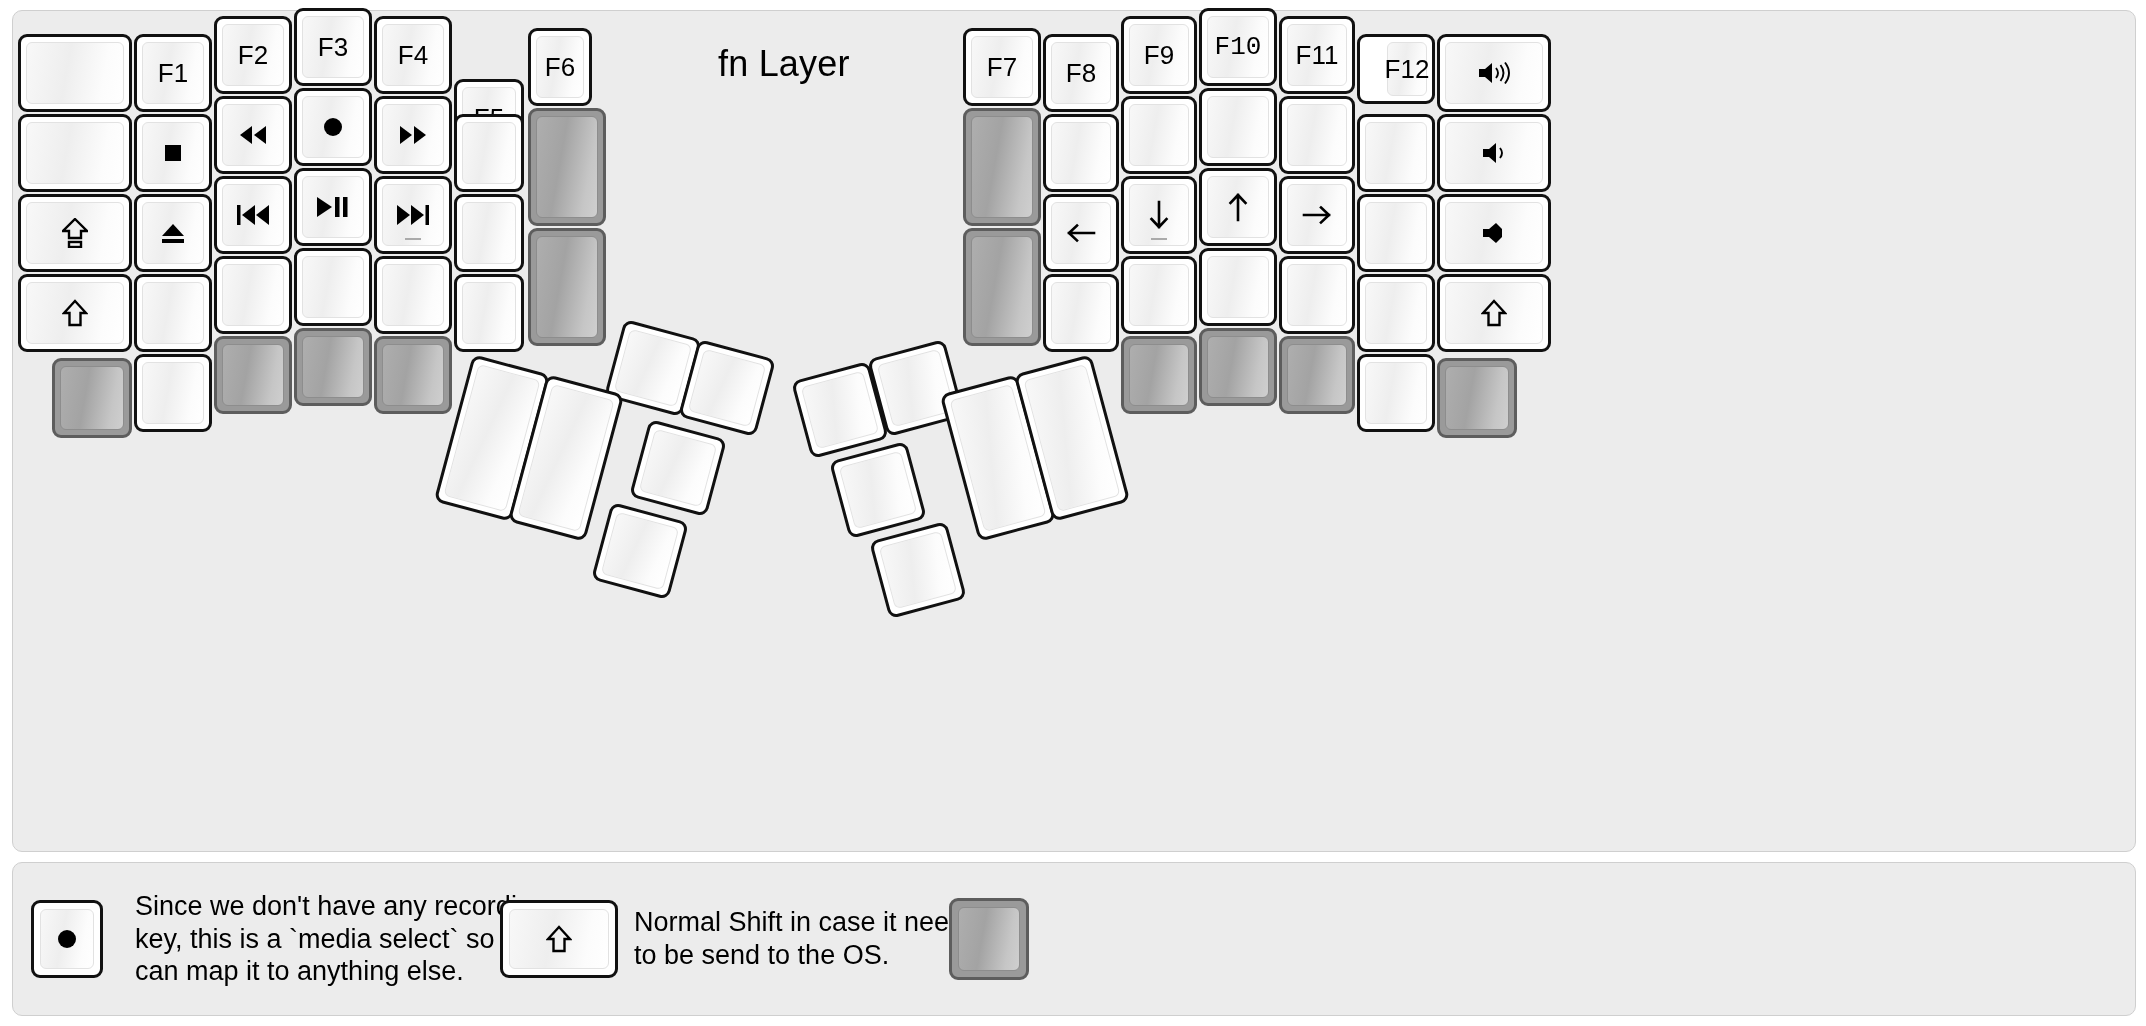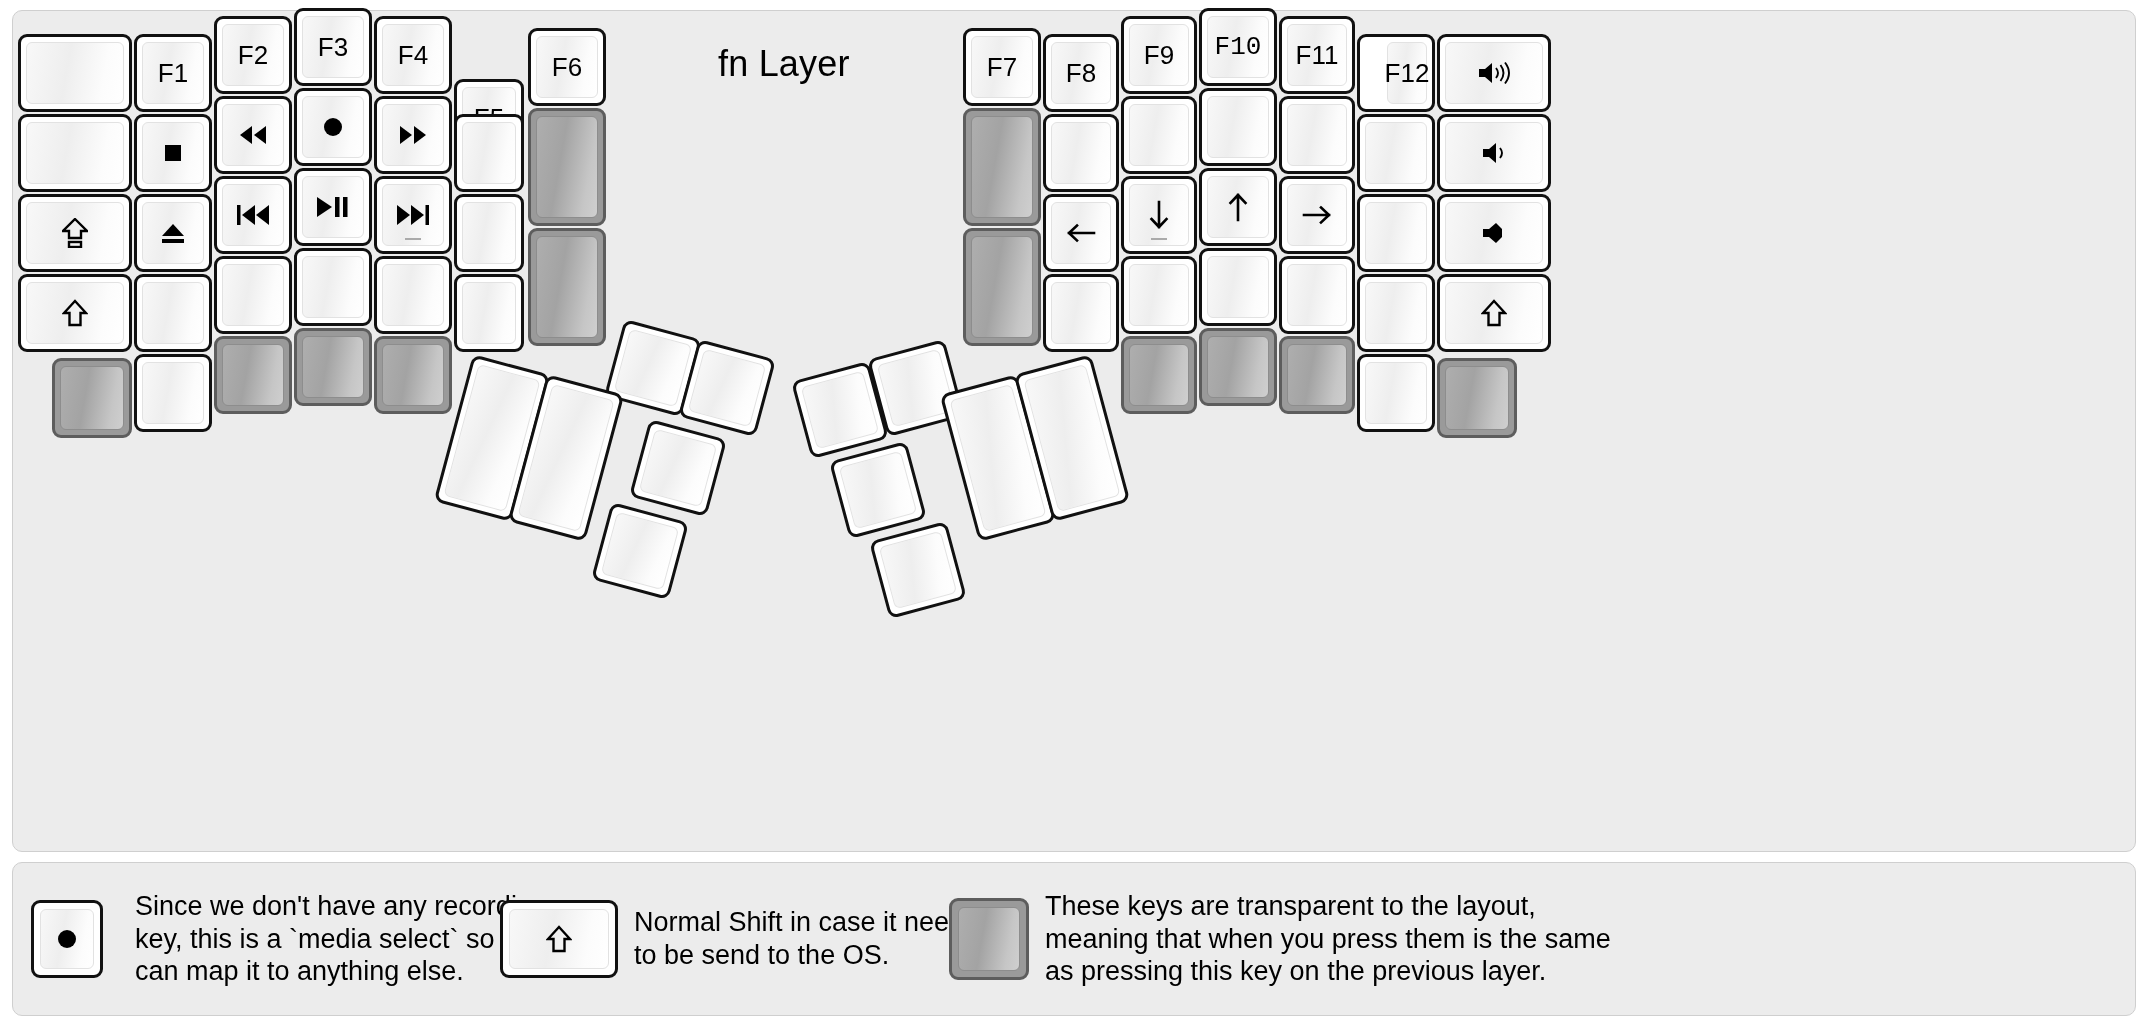--- a/index.html
+++ b/index.html
@@ -231,21 +231,21 @@
         </div>
         <div class="key" style="left: 441px; top: 103px; width: 70px; height: 78px;">
           <div class="cap"></div>
         </div>
         <div class="key" style="left: 441px; top: 183px; width: 70px; height: 78px;">
           <div class="cap"></div>
         </div>
         <div class="key" style="left: 441px; top: 263px; width: 70px; height: 78px;">
           <div class="cap"></div>
         </div>
-        <div class="key" style="left: 515px; top: 17px; width: 78px; height: 78px;">
+        <div class="key" style="left: 515px; top: 17px; width: 64px; height: 78px;">
           <div class="cap">
             <span class="lbl">F6</span>
           </div>
         </div>
         <div class="key trans" style="left: 515px; top: 97px; width: 78px; height: 118px;">
           <div class="cap"></div>
         </div>
         <div class="key trans" style="left: 515px; top: 217px; width: 78px; height: 118px;">
           <div class="cap"></div>
         </div>
@@ -363,21 +363,21 @@
               </svg>
             </span>
           </div>
         </div>
         <div class="key" style="left: 1266px; top: 245px; width: 76px; height: 78px;">
           <div class="cap"></div>
         </div>
         <div class="key trans" style="left: 1266px; top: 325px; width: 76px; height: 78px;">
           <div class="cap"></div>
         </div>
-        <div class="key" style="left: 1344px; top: 23px; width: 78px; height: 78px; padding-left: 27px;">
+        <div class="key" style="left: 1344px; top: 23px; width: 78px; height: 70px; padding-left: 27px;">
           <div class="cap">
             <span class="lbl">F12</span>
           </div>
         </div>
         <div class="key" style="left: 1344px; top: 103px; width: 78px; height: 78px;">
           <div class="cap"></div>
         </div>
         <div class="key" style="left: 1344px; top: 183px; width: 78px; height: 78px;">
           <div class="cap"></div>
         </div>
@@ -476,19 +476,16 @@
             </span>
           </div>
         </div>
         <div class="legend-text" style="margin-left: 16px;">Normal Shift in case it needs
 to be send to the OS.</div>
       </div>
       <div class="legend-item" style="left: 936px; top: 0px; height: 152px;">
         <div class="legend-key trans" style="width: 80px; height: 82px;">
           <div class="cap"></div>
         </div>
-        <div class="legend-text" style="margin-left: 16px;">These keys are transparent to the layout,
-meaning that when you press them is the same
-as pressing this key on the previous layer.</div>
       </div>
     </div>
 
 </div>
 
 </body></html>

